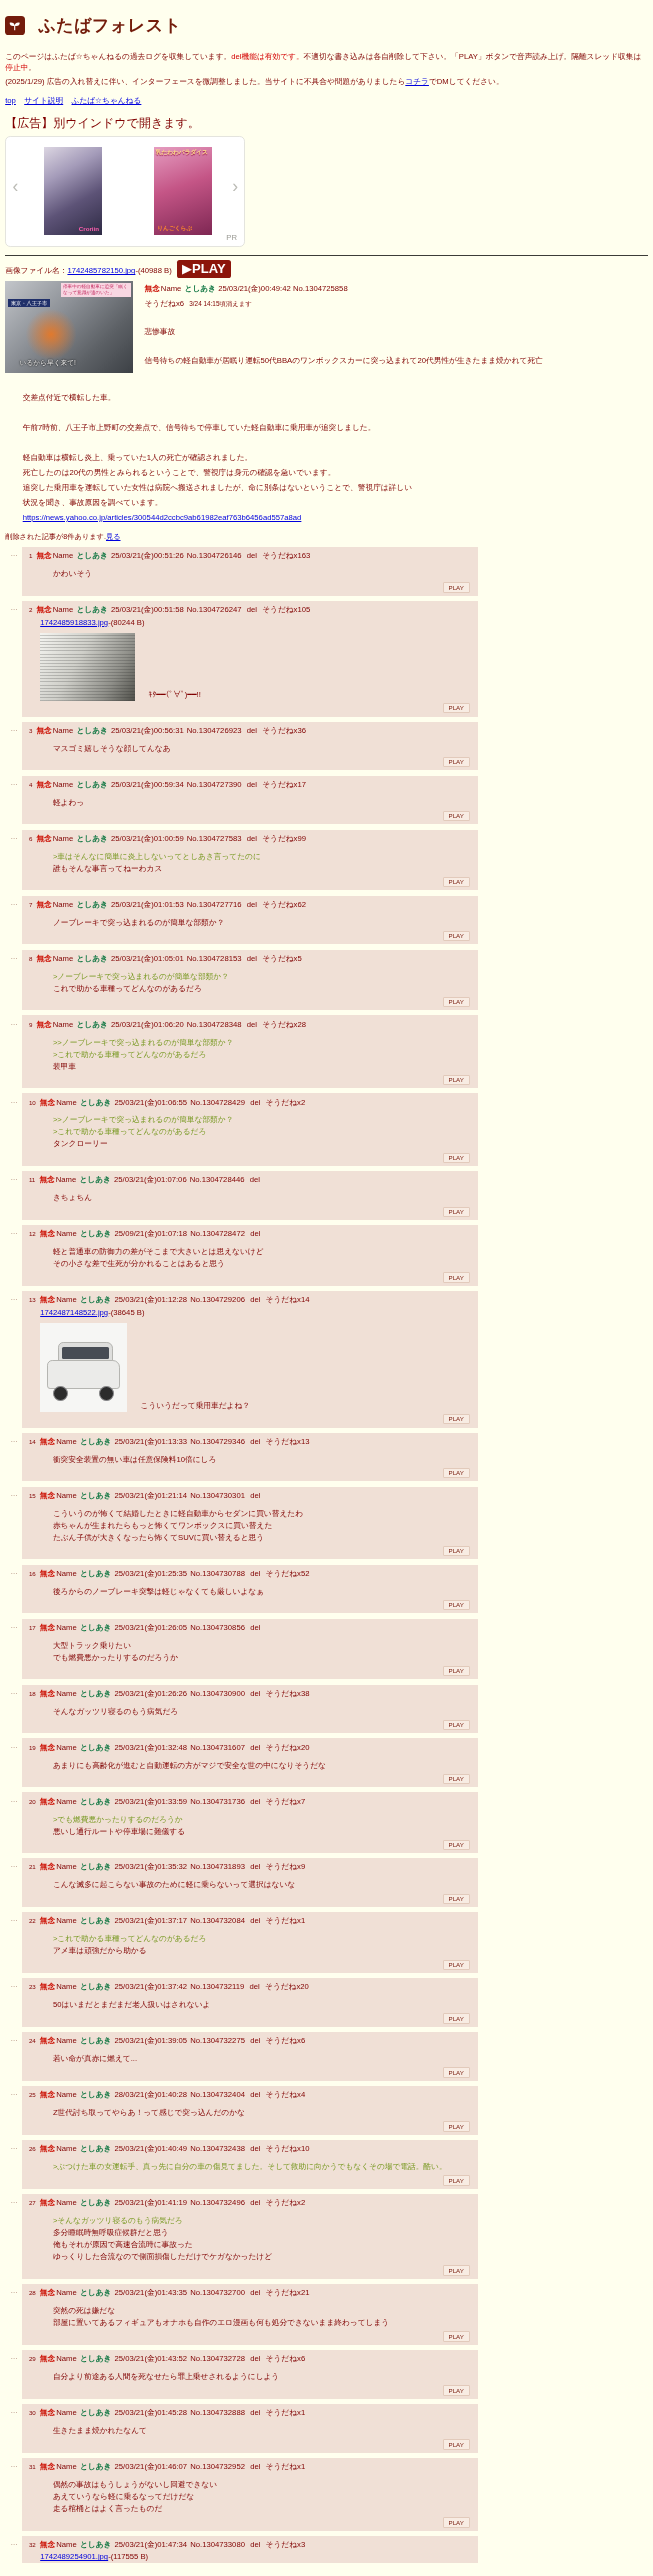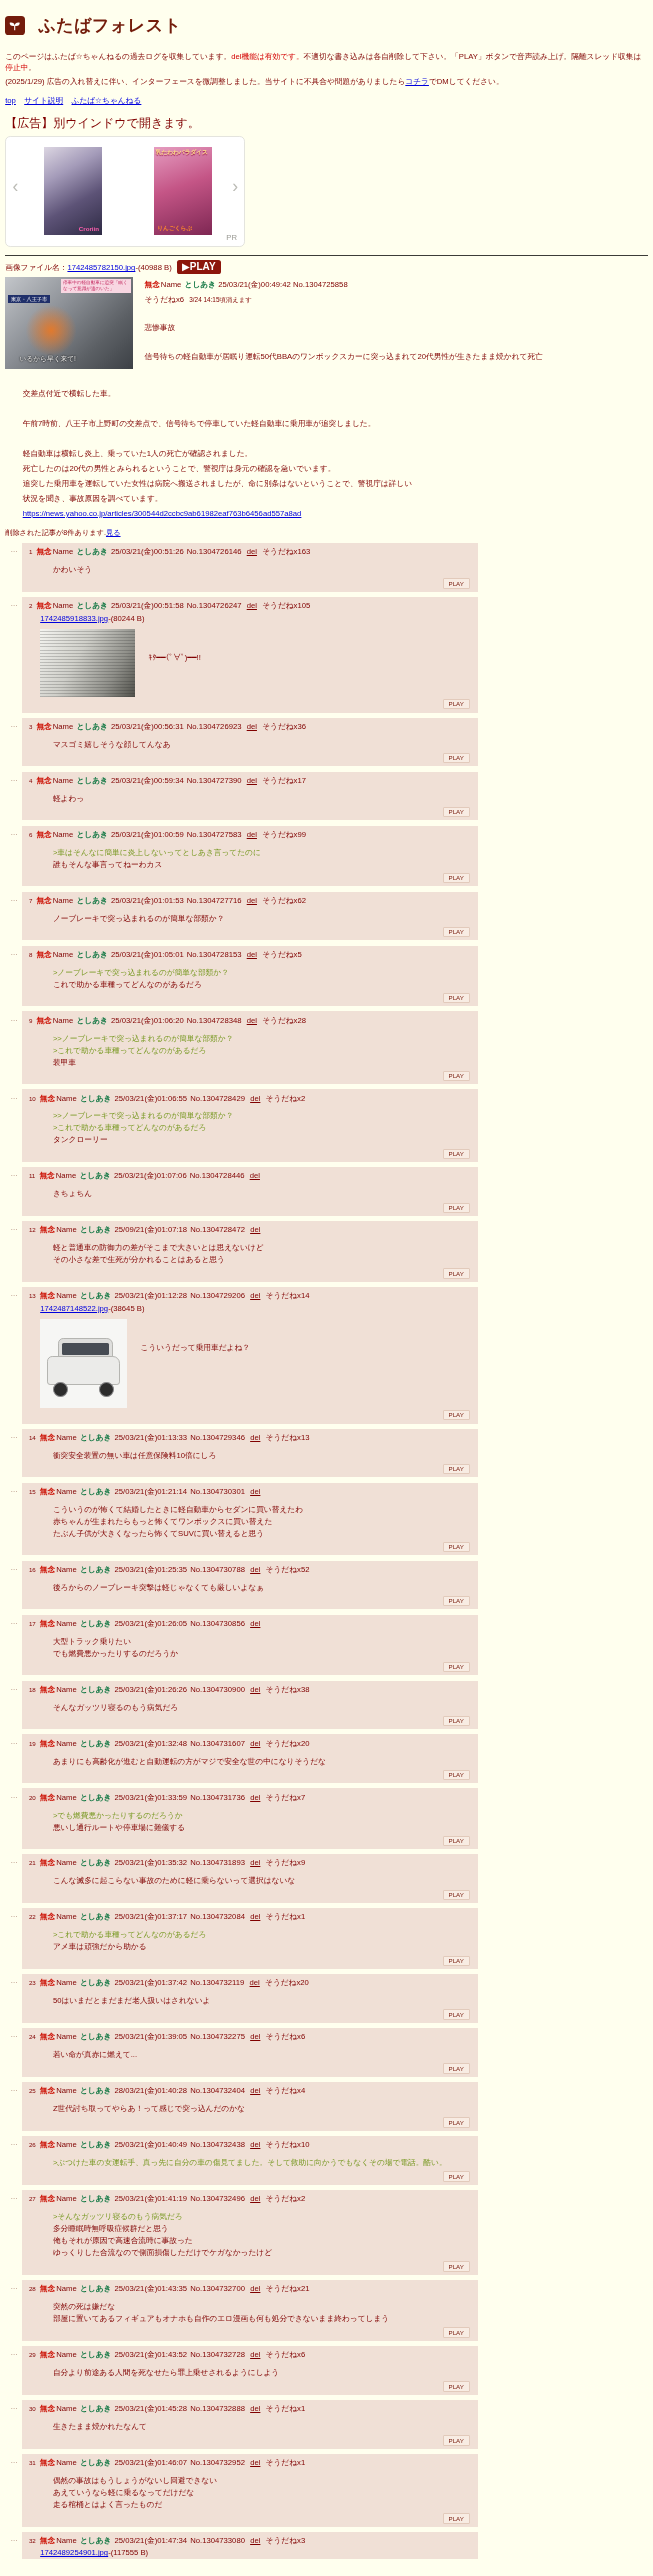--- a/index.html
+++ b/index.html
@@ -27,21 +27,21 @@
   .ad2{left:148px;background:linear-gradient(160deg,#e59cc0 0%,#c45586 45%,#7e2753 100%);}
   .ad1-label{position:absolute;bottom:3.1px;right:3.1px;color:#ff5fae;font-weight:bold;font-size:6.2px;}
   .ad2-title{position:absolute;top:1.5px;left:1.5px;right:1.5px;color:#ffe08a;font-weight:bold;font-size:5.7px;text-shadow:0 0.5px 1px #90003a;}
   .ad2-label{position:absolute;bottom:2.6px;left:3.1px;color:#ff8a2a;font-weight:bold;font-size:5.7px;}
   .pr{position:absolute;right:7.2px;bottom:4.1px;color:#9a9a94;font-size:7.7px;}
 
   .divider{border:none;border-top:1px solid #3c3c38;margin:5.2px 0 4.1px;}
 
   
   .op-fileline{margin:4.1px 0 3.1px;}
-  .btn-op-play{background:#8c150b;color:#ffffff;border:none;border-radius:2.6px;font-weight:bold;font-size:10px;padding:1px 5.2px 1.5px;margin-left:5.2px;cursor:pointer;font-family:inherit;}
+  .btn-op-play{background:#8c150b;color:#ffffff;border:none;border-radius:2.6px;font-weight:bold;font-size:13px;padding:1px 5.2px 1.5px;margin-left:5.2px;cursor:pointer;font-family:inherit;}
   .op-main{display:flex;gap:11.3px;margin:1px 0 2.1px;align-items:flex-start;}
   .thumb{display:block;position:relative;overflow:hidden;flex:0 0 auto;background:#ccc;}
   .op-right{line-height:15px;flex:1 1 auto;}
   .subj{color:#cc1105;font-weight:bold;}
   .nlab{margin:0 1px;}
   .poster{color:#117743;font-weight:bold;}
   .expire{font-size:6.4px;margin-left:5.2px;}
   .op-gap{height:13.4px;}
   .op-article{line-height:15px;margin:2.1px 0 0 17.5px;}
   .op-article .blank{height:15px;}
@@ -49,24 +49,24 @@
   .deleted{margin:7.2px 0 5.2px;font-size:7.2px;}
 
   
   .reply-row{position:relative;margin:0 0 5.2px 16.5px;}
   .menu-dots{position:absolute;left:-11.3px;top:2.1px;color:#a07363;font-size:7.2px;cursor:pointer;}
   .reply-box{background:#f0e0d6;width:456px;box-sizing:border-box;padding:4.1px 8.2px 1px 7.2px;}
   .r-head{line-height:10.8px;}
   .r-num{font-size:6.2px;margin-right:4.1px;}
   .r-time{margin-left:3.1px;}
   .r-no{margin-left:3.1px;}
-  .r-del{margin:0 5.2px;color:#800000;text-decoration:underline;}
+  .r-del{margin:0 5.2px;color:#800000;}
   .r-file{margin:1.5px 0 1px 11.3px;}
   .r-main{margin:6.2px 0 0 24px;line-height:12px;}
-  .r-main.has-img{margin-left:11.3px;display:flex;gap:13.4px;align-items:flex-start;}
+  .r-main.has-img{margin-left:11.3px;display:flex;gap:13.4px;align-items:flex-end;}
   .r-side{padding-top:23px;line-height:12px;flex:1 1 auto;}
   .line{min-height:12px;}
   .quote{color:#789922;}
   .r-playrow{text-align:right;margin:2.1px 0 2.1px;}
   .btn-play{background:#f8ece3;border:0.5px solid #e2cabb;color:#7a2012;font-size:6.2px;padding:0.5px 4.6px 1px;border-radius:1px;cursor:pointer;font-family:inherit;}
 
   
   .ph-news{background:
      radial-gradient(circle at 36% 58%, rgba(235,120,35,.9), rgba(235,120,35,0) 26%),
      linear-gradient(135deg,#c3c6ca 0%,#8e9298 38%,#5d6166 72%,#3c4045 100%);}

